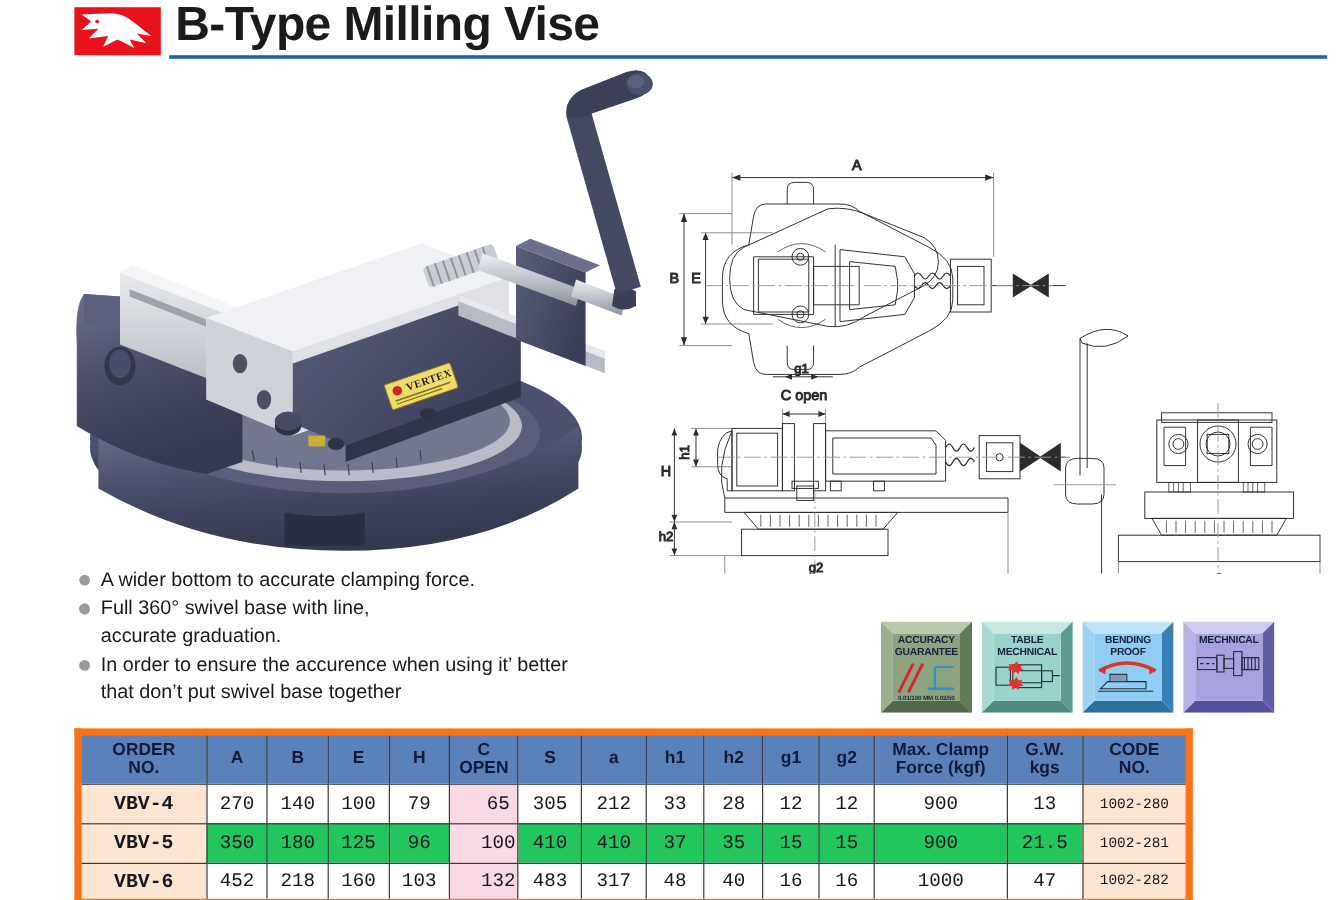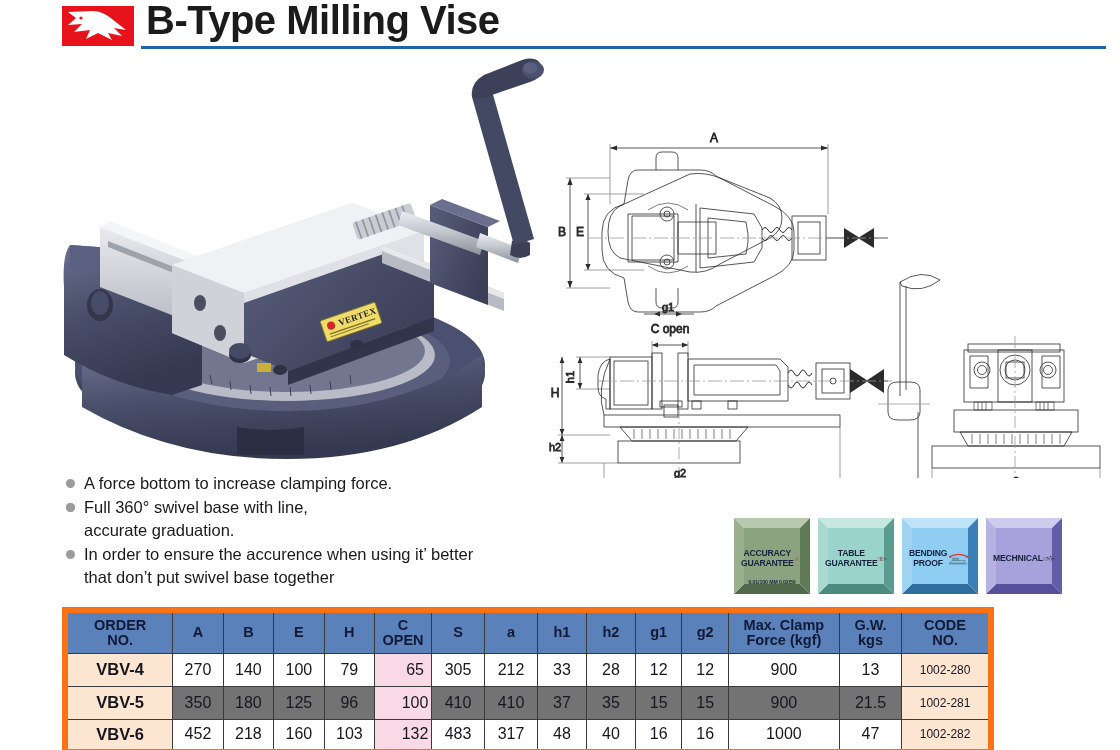--- a/index.html
+++ b/index.html
@@ -55,21 +55,21 @@
   
   #badges { position: absolute; left: 734px; top: 518px; width: 330px; height: 78px;
             display: flex; gap: 8px; }
   .badge {
     position: relative; width: 76px; height: 76px;
     padding: 7px; display: flex; flex-direction: column; align-items: center;
   }
   .badge .bevel { position: absolute; inset: 0; }
   .badge .inner {
     position: relative; z-index: 2; width: 100%; height: 100%;
-    display: flex; flex-direction: row; align-items: center; justify-content: flex-start;
+    display: flex; flex-direction: column; align-items: center; justify-content: flex-start;
     padding-top: 3px;
   }
   .badge-label {
     font-size: 8.6px; font-weight: bold; color: #16213d;
     text-align: center; line-height: 10px; letter-spacing: -0.2px;
     white-space: pre-line;
   }
   .badge-sub {
     position: absolute; bottom: 9px; left: 0; width: 100%;
     font-size: 5.2px; font-weight: bold; color: #1b2340; text-align: center;
@@ -93,22 +93,22 @@
   }
   #spec-table thead th {
     background: #5b81bb;
     color: #101935;
     font-weight: bold;
     height: 43px;
     line-height: 15px;
     font-size: 14.5px;
     white-space: pre-line;
   }
-  #spec-table tbody td { height: 33px; background: #ffffff; font-size: 16px; color: #17171f; }
-  #spec-table tbody tr.alt td { background: #737373; }
+  #spec-table tbody td { height: 33px; background: #ffffff; font-size: 16px; color: #17171f; font-family: Liberation Mono, monospace; }
+  #spec-table tbody tr.alt td { background: #22c55e; }
   #spec-table td.order-cell { font-weight: bold; background: #fce5d1 !important; font-size: 16.5px; }
   #spec-table td.copen-cell { background: #f9d9e6 !important; padding-left: 24px; }
   #spec-table td.code-cell { background: #fce5d1 !important; font-size: 12px; }
 </style>
 </head>
 <body>
 
 <div id="header">
   <div id="logo-mark">
     <svg width="72" height="40" viewBox="0 0 72 40">
@@ -475,21 +475,21 @@
         <line x1="222" y1="190" x2="222" y2="214" stroke="#888"></line>
         <text x="138" y="206" font-size="12" fill="#2b2b2b" text-anchor="middle" font-family="Liberation Sans, sans-serif">a</text>
       </g>
     </g>
   </svg>
 </div>
 
 <div id="features">
   <div class="feat-row">
     <span class="feat-dot"></span>
-    <span>A force bottom to increase clamping force.</span>
+    <span>A wider bottom to accurate clamping force.</span>
   </div>
   <div class="feat-row">
     <span class="feat-dot"></span>
   </div>
   <div class="feat-row">
     <span class="feat-dot"></span>
     <span>Full 360° swivel base with line,</span>
     <div class="feat-line2" style="padding-left:0">accurate graduation.</div>
   </div>
   <div class="feat-row">
@@ -526,21 +526,21 @@
   <div class="badge">
     <svg class="bevel" width="76" height="76" viewBox="0 0 76 76">
       <polygon points="0,0 76,0 66,10 10,10" fill="#c7e8e1"></polygon>
       <polygon points="76,0 76,76 66,66 66,10" fill="#5a9c90"></polygon>
       <polygon points="76,76 0,76 10,66 66,66" fill="#4d8b80"></polygon>
       <polygon points="0,76 0,0 10,10 10,66" fill="#a9d9d0"></polygon>
       <rect x="10" y="10" width="56" height="56" fill="#9ad3c9"></rect>
     </svg>
     <div class="inner">
       <div class="badge-label">TABLE
-GUARANTEE</div>
+MECHNICAL</div>
       <svg class="badge-art" width="58" height="26" viewBox="0 0 58 26">
         <g stroke="#1e2a3a" fill="none" stroke-width="0.9">
           <rect x="3" y="6" width="12" height="15"></rect>
           <rect x="17" y="4" width="24" height="19"></rect>
           <rect x="41" y="9" width="9" height="9"></rect>
           <line x1="50" y1="13" x2="56" y2="13"></line>
           <line x1="17" y1="9" x2="41" y2="9"></line>
           <line x1="17" y1="19" x2="41" y2="19"></line>
         </g>
         <path d="M22 7 l3 -4 l3 4 l4 -1 l-2 4 l3 3 l-5 1 l0 4 l-4 -3 l-4 3 l0 -4 l-5 -1 l3 -3 l-2 -4 z" fill="#e0332c" transform="translate(2,-1) scale(0.72)"></path>

